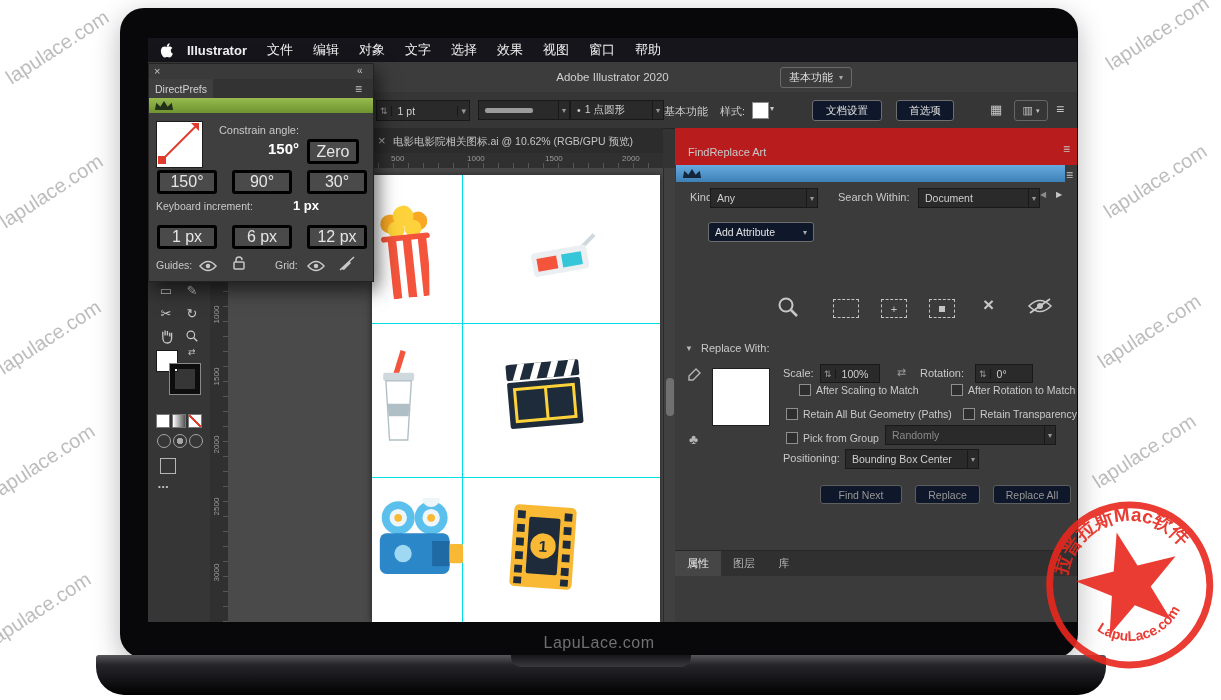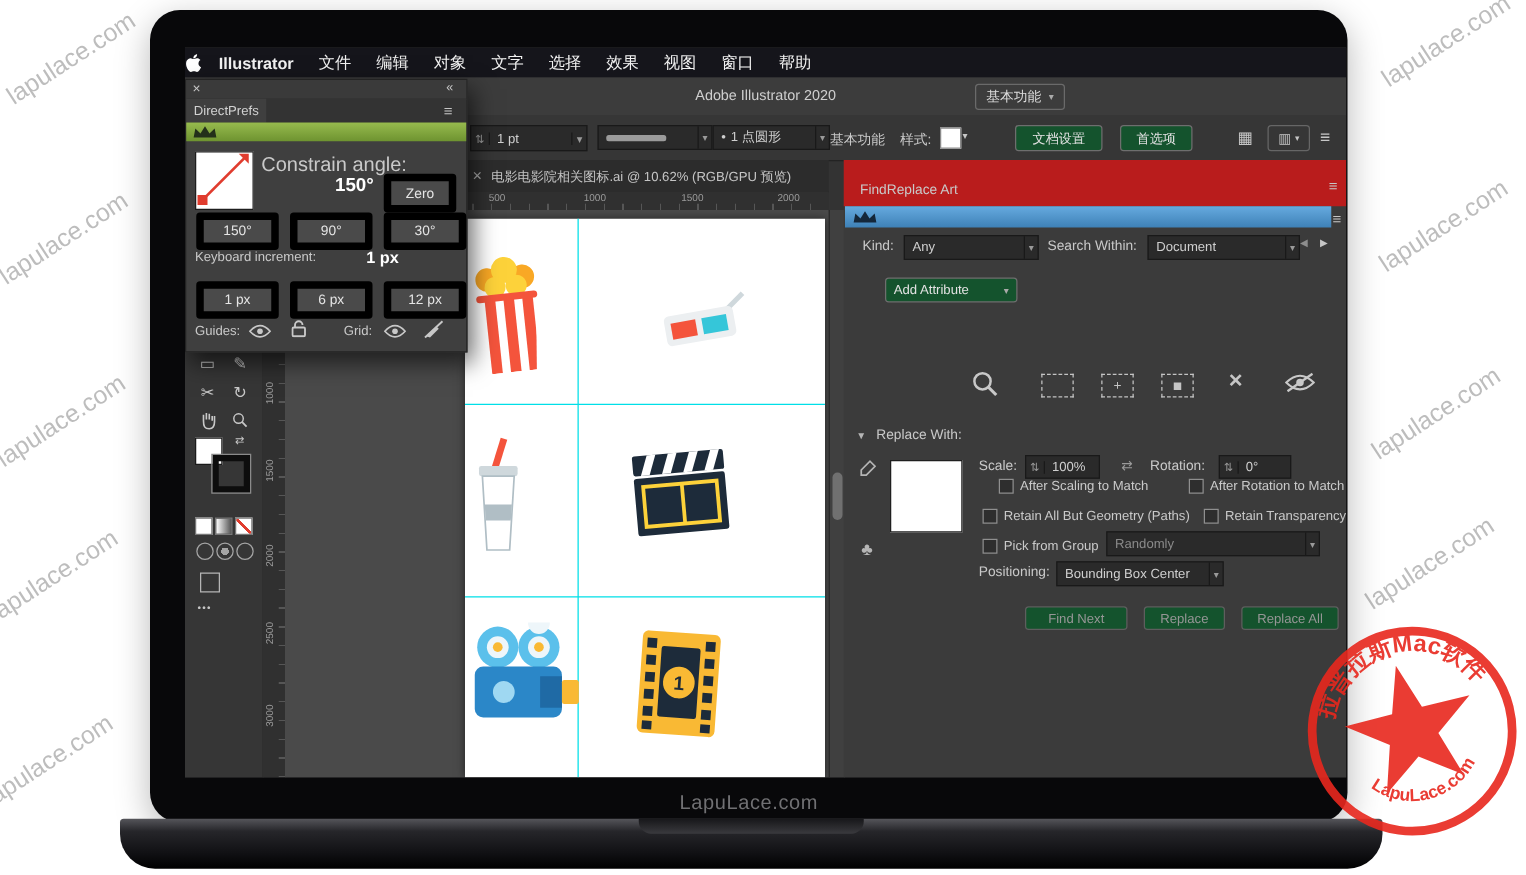--- a/index.html
+++ b/index.html
@@ -12,21 +12,21 @@
   .base{position:absolute;left:96px;top:655px;width:1010px;height:40px;z-index:3;background:linear-gradient(#55555a,#26262a 25%,#101013 70%,#000);border-radius:3px 3px 28px 28px}
   .notch{position:absolute;left:50%;top:0;transform:translateX(-50%);width:180px;height:12px;background:linear-gradient(#17171a,#3a3a3e);border-radius:0 0 10px 10px}
   .stamp{position:absolute;left:1040px;top:478px;width:178px;height:208px;z-index:50;opacity:.9;transform:rotate(-14deg)}
 
   
   .menubar{position:absolute;left:0;top:0;width:100%;height:24px;background:#15151b;display:flex;align-items:center;color:#f1f1f1;font-size:13px}
   .menubar .mi{padding:0 10px;cursor:default}
   .appbar{position:absolute;left:0;top:24px;width:100%;height:30px;background:#3c3c3c;border-bottom:1px solid #232323}
   .ctrlbar{position:absolute;left:0;top:54px;width:100%;height:36px;background:#363636;border-bottom:1px solid #232323}
   .lbl{position:absolute;color:#c9c9c9;font-size:11px;white-space:nowrap}
-  .btn{position:absolute;background:#14532d;border:1px solid #6e6e6e;border-radius:3px;color:#e2e2e2;font-size:10.5px;text-align:center;display:flex;align-items:center;justify-content:center;white-space:nowrap}
+  .btn{position:absolute;background:#0f172a;border:1px solid #6e6e6e;border-radius:3px;color:#e2e2e2;font-size:10.5px;text-align:center;display:flex;align-items:center;justify-content:center;white-space:nowrap}
   .btn.dim{color:#969696;border-color:#5e5e5e}
   .dd{position:absolute;display:flex;align-items:center;background:#2a2a2a;border:1px solid #191919;height:18px;color:#cfcfcf;font-size:10.5px;padding-left:6px}
   .dd .dd-arr{margin-left:auto;border-left:1px solid #191919;padding:0 3px;color:#9a9a9a;font-size:8px;align-self:stretch;display:flex;align-items:center}
   .dd.dim .dd-val{color:#8a8a8a}
   .icn{position:absolute;color:#c6c6c6;white-space:nowrap}
 
   
   .toolbar{position:absolute;left:0;top:90px;width:62px;bottom:0;background:#363636;border-right:1px solid #262626}
   .tool{position:absolute;width:22px;height:20px;display:flex;align-items:center;justify-content:center;color:#c8c8c8;font-size:13px}
 
@@ -50,40 +50,40 @@
   .cbl{font-size:10.5px;color:#c9c9c9;vertical-align:middle;white-space:nowrap}
   .dashbox{position:absolute;width:24px;height:17px;border:1.5px dashed #c4c4c4;display:flex;align-items:center;justify-content:center;color:#c4c4c4;font-size:11px}
   .stepper{position:absolute;display:flex;align-items:center;background:#2a2a2a;border:1px solid #191919;height:17px;color:#cfcfcf;font-size:10.5px}
   .stepper .st-arr{font-size:9px;color:#9a9a9a;padding:0 3px;border-right:1px solid #191919}
   .stepper .st-val{padding:0 6px}
   .docktab{position:absolute;top:0;height:25px;display:flex;align-items:center;justify-content:center;font-size:11px;color:#b5b5b5}
   .docktab.active{background:#464646;color:#f2f2f2}
 
   
   .dpanel{position:absolute;left:0;top:25px;width:224px;height:217px;background:#3f3f3f;border:1px solid #232323;box-shadow:4px 8px 18px rgba(0,0,0,.6);z-index:30}
-  .dp-btn{position:absolute;background:#4a4a4a;border:6px solid #000000;border-radius:3px;color:#e5e5e5;font-size:11px;display:flex;align-items:center;justify-content:center}
+  .dp-btn{position:absolute;background:#4a4a4a;border:3px solid #000000;border-radius:3px;color:#e5e5e5;font-size:16px;display:flex;align-items:center;justify-content:center}
   .greenbar{position:absolute;left:0;top:34px;width:100%;height:15px;background:linear-gradient(#97bb4e,#6e9330)}
 </style>
 </head>
 <body>
 
 <div class="wm" style="left:8px;top:68px">lapulace.com</div>
 <div class="wm" style="left:2px;top:212px">lapulace.com</div>
 <div class="wm" style="left:0px;top:358px">lapulace.com</div>
 <div class="wm" style="left:-6px;top:482px">lapulace.com</div>
 <div class="wm" style="left:-10px;top:630px">lapulace.com</div>
 <div class="wm" style="left:1108px;top:54px">lapulace.com</div>
 <div class="wm" style="left:1106px;top:202px">lapulace.com</div>
 <div class="wm" style="left:1100px;top:352px">lapulace.com</div>
 <div class="wm" style="left:1095px;top:472px">lapulace.com</div>
 
 <div class="laptop">
   <div class="screen">
 
-    <div class="menubar" style="padding-left:0">
+    <div class="menubar" style="padding-left:12px">
       <span style="display:inline-flex;margin-right:4px">
         <svg width="13" height="15" viewBox="0 0 14 16">
             <path fill="#fff" d="M11.6,8.4c0-2,1.6-3,1.7-3c-0.9-1.4-2.4-1.6-2.9-1.6c-1.2-0.1-2.4,0.7-3,0.7S5.8,3.8,4.8,3.8C3.5,3.9,2.3,4.6,1.6,5.8c-1.4,2.4-0.4,5.9,1,7.8c0.7,1,1.5,2,2.5,2c1,0,1.4-0.6,2.6-0.6s1.6,0.6,2.6,0.6c1.1,0,1.8-1,2.4-1.9c0.8-1.1,1.1-2.2,1.1-2.2S11.6,10.7,11.6,8.4z M9.6,2.8c0.5-0.7,0.9-1.6,0.8-2.5C9.6,0.3,8.7,0.8,8.1,1.5C7.6,2.1,7.1,3,7.2,3.9C8.1,4,9,3.4,9.6,2.8z"></path>
           </svg>
       </span>
       <span class="mi" style="font-weight:bold">Illustrator</span>
       <span class="mi">文件</span>
       <span class="mi">编辑</span>
       <span class="mi">对象</span>
       <span class="mi">文字</span>
@@ -279,21 +279,21 @@
         <span class="icn" style="left:388px;top:14px;font-size:12px">≡</span>
       </div>
       <div class="bluebar">
         <svg width="20" height="11" viewBox="0 0 22 12" style="position:absolute;left:6px;top:3px">
             <path d="M1,11 L2.5,3 L7,7.5 L11,1 L15,7.5 L19.5,3 L21,11 Z" fill="#14273a"></path>
           </svg>
       </div>
       <span class="icn" style="left:391px;top:40px;font-size:12px">≡</span>
 
       <div class="lbl" style="left:15px;top:63px">Kind:</div>
-      <div class="dd" style="left:48px;top:60px;width:100px">
+      <div class="dd" style="left:35px;top:60px;width:100px">
         <span class="dd-val">Any</span>
         <span class="dd-arr">▾</span>
       </div>
       <div class="lbl" style="left:163px;top:63px">Search Within:</div>
       <div class="dd" style="left:243px;top:60px;width:114px">
         <span class="dd-val">Document</span>
         <span class="dd-arr">▾</span>
       </div>
       <span class="icn" style="left:365px;top:62px;font-size:8px;color:#8d8d8d">◀</span>
       <span class="icn" style="left:381px;top:62px;font-size:8px">▶</span>
@@ -370,20 +370,25 @@
       <div class="lbl" style="left:108px;top:324px">Positioning:</div>
       <div class="dd" style="left:170px;top:321px;width:126px">
         <span class="dd-val">Bounding Box Center</span>
         <span class="dd-arr">▾</span>
       </div>
 
       <div class="btn dim" style="left:145px;top:357px;width:80px;height:17px">Find Next</div>
       <div class="btn dim" style="left:240px;top:357px;width:63px;height:17px">Replace</div>
       <div class="btn dim" style="left:318px;top:357px;width:76px;height:17px">Replace All</div>
 
+      <div class="abs" style="left:0;top:422px;width:100%;height:25px;background:#303030;border-top:1px solid #272727">
+        <span class="docktab active" style="left:0;width:46px">属性</span>
+        <span class="docktab" style="left:46px;width:46px">图层</span>
+        <span class="docktab" style="left:92px;width:34px">库</span>
+      </div>
     </div>
 
     <div class="dpanel">
       <div class="abs" style="left:0;top:0;width:100%;height:15px;background:#3a3a3a;border-bottom:1px solid #2c2c2c">
         <span class="icn" style="left:5px;top:1px;font-size:11px">×</span>
         <span class="icn" style="left:208px;top:1px;font-size:10px">«</span>
       </div>
       <div class="abs" style="left:0;top:15px;width:100%;height:19px;background:#333;border-bottom:1px solid #2a2a2a">
         <span class="abs" style="left:0;top:0;width:64px;height:19px;background:#3f3f3f;color:#d2d2d2;font-size:10.5px;display:flex;align-items:center;justify-content:center">DirectPrefs</span>
         <span class="icn" style="left:206px;top:3px;font-size:12px">≡</span>
@@ -394,21 +399,21 @@
           </svg>
       </div>
 
       <div class="abs" style="left:7px;top:57px;width:45px;height:45px;background:#fff;border:1px solid #1d1d1d">
         <svg width="43" height="43" viewBox="0 0 43 43">
             <line x1="4" y1="39" x2="39" y2="4" stroke="#e03c2e" stroke-width="2"></line>
             <rect x="1" y="34" width="8" height="8" fill="#e03c2e"></rect>
             <path d="M34,1 L42,1 L42,9 Z" fill="#e03c2e"></path>
           </svg>
       </div>
-      <div class="lbl" style="left:60px;top:60px;width:90px;text-align:right;font-size:16px">Constrain angle:</div>
+      <div class="lbl" style="left:60px;top:60px;width:90px;text-align:right;font-size:11px">Constrain angle:</div>
       <div class="lbl" style="left:60px;top:76px;width:90px;text-align:right;font-size:15px;font-weight:bold;color:#fff">150°</div>
       <div class="dp-btn" style="left:158px;top:75px;width:46px;height:19px">Zero</div>
 
       <div class="dp-btn" style="left:8px;top:106px;width:54px;height:18px">150°</div>
       <div class="dp-btn" style="left:83px;top:106px;width:54px;height:18px">90°</div>
       <div class="dp-btn" style="left:158px;top:106px;width:54px;height:18px">30°</div>
 
       <div class="lbl" style="left:7px;top:136px;font-size:10.5px">Keyboard increment:</div>
       <div class="lbl" style="left:120px;top:134px;width:50px;text-align:right;font-size:13px;font-weight:bold;color:#fff">1 px</div>
 

